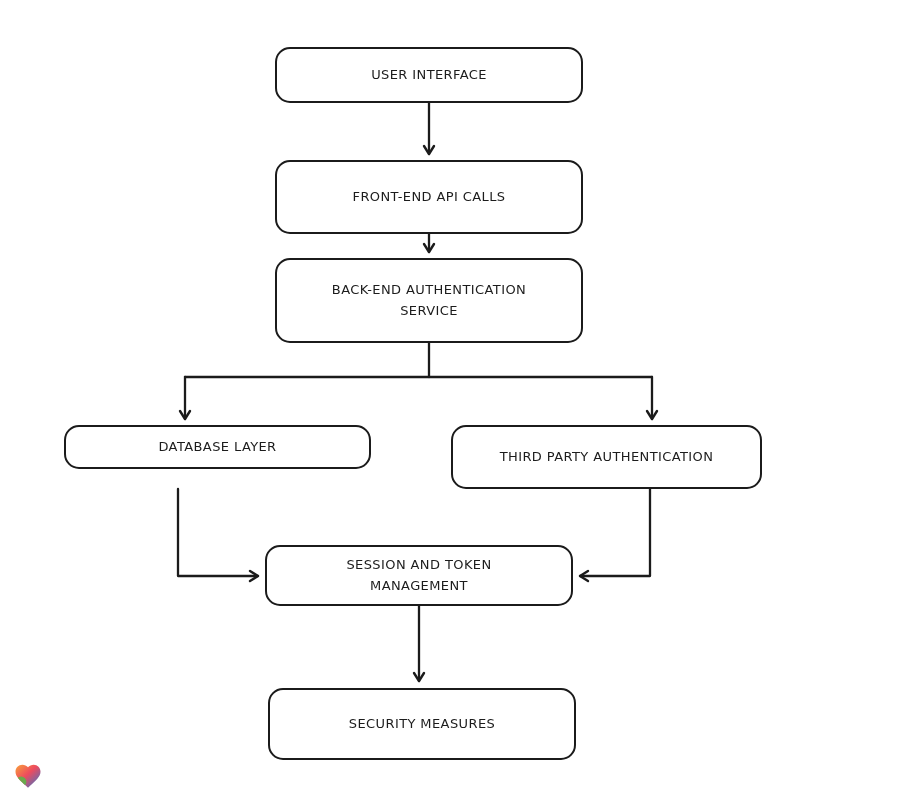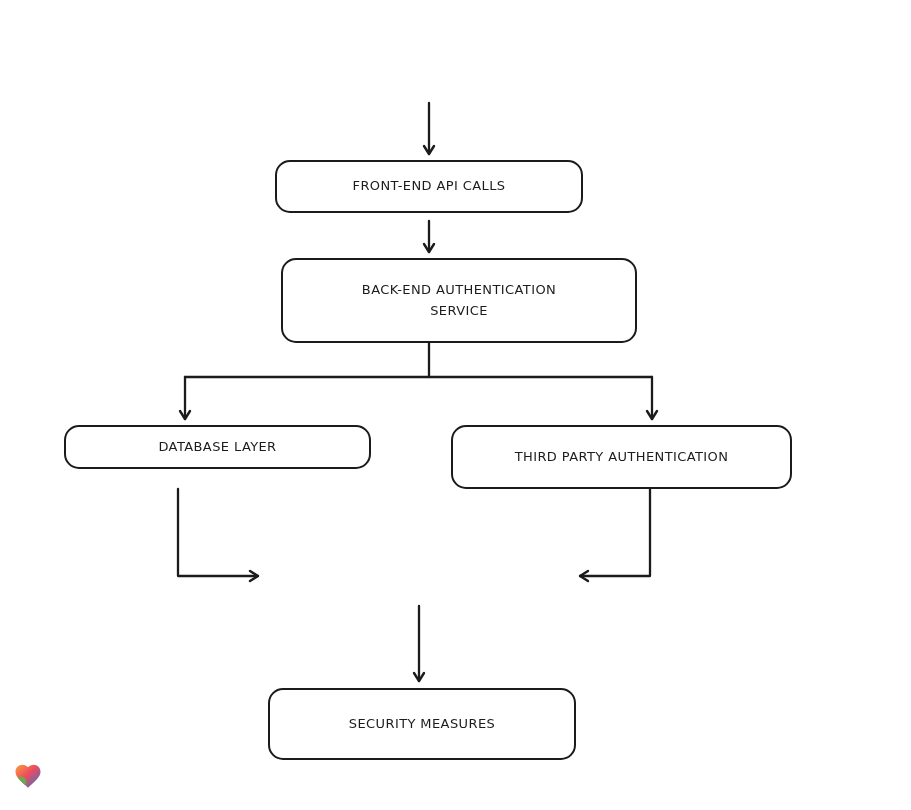--- a/index.html
+++ b/index.html
@@ -70,38 +70,45 @@
       <path d="M429 343 V377"></path>
       <path d="M185 377 H652"></path>
       <path d="M185 377 V419" marker-end="url(#ah)"></path>
       <path d="M652 377 V419" marker-end="url(#ah)"></path>
       <path d="M178 489 V576 H258" marker-end="url(#ah)"></path>
       <path d="M650 489 V576 H580" marker-end="url(#ah)"></path>
       <path d="M419 606 V681" marker-end="url(#ah)"></path>
     </g>
   </svg>
 
+  <div class="node" style="left:275px;top:47px;width:308px;height:56px">
+    <span class="node-label">USER INTERFACE</span>
+  </div>
 
-  <div class="node" style="left:275px;top:160px;width:308px;height:53px">
+  <div class="node" style="left:275px;top:160px;width:308px;height:74px">
     <span class="node-label">FRONT-END API CALLS</span>
   </div>
 
-  <div class="node" style="left:281px;top:258px;width:356px;height:85px">
+  <div class="node" style="left:275px;top:258px;width:308px;height:85px">
     <span class="node-label">BACK-END AUTHENTICATION
 SERVICE</span>
   </div>
 
   <div class="node" style="left:64px;top:425px;width:307px;height:44px">
     <span class="node-label">DATABASE LAYER</span>
   </div>
 
-  <div class="node" style="left:451px;top:425px;width:341px;height:64px">
+  <div class="node" style="left:451px;top:425px;width:311px;height:64px">
     <span class="node-label">THIRD PARTY AUTHENTICATION</span>
   </div>
 
+  <div class="node" style="left:265px;top:545px;width:308px;height:61px">
+    <span class="node-label">SESSION AND TOKEN
+MANAGEMENT</span>
+  </div>
 
   <div class="node" style="left:268px;top:688px;width:308px;height:72px">
     <span class="node-label">SECURITY MEASURES</span>
   </div>
 
   <div class="logo">
     <svg width="30" height="30" viewBox="0 0 24 24">
       <defs>
         <linearGradient id="heartGrad" x1="0" y1="0" x2="1" y2="1">
           <stop offset="0" stop-color="#F9A13A"></stop>

